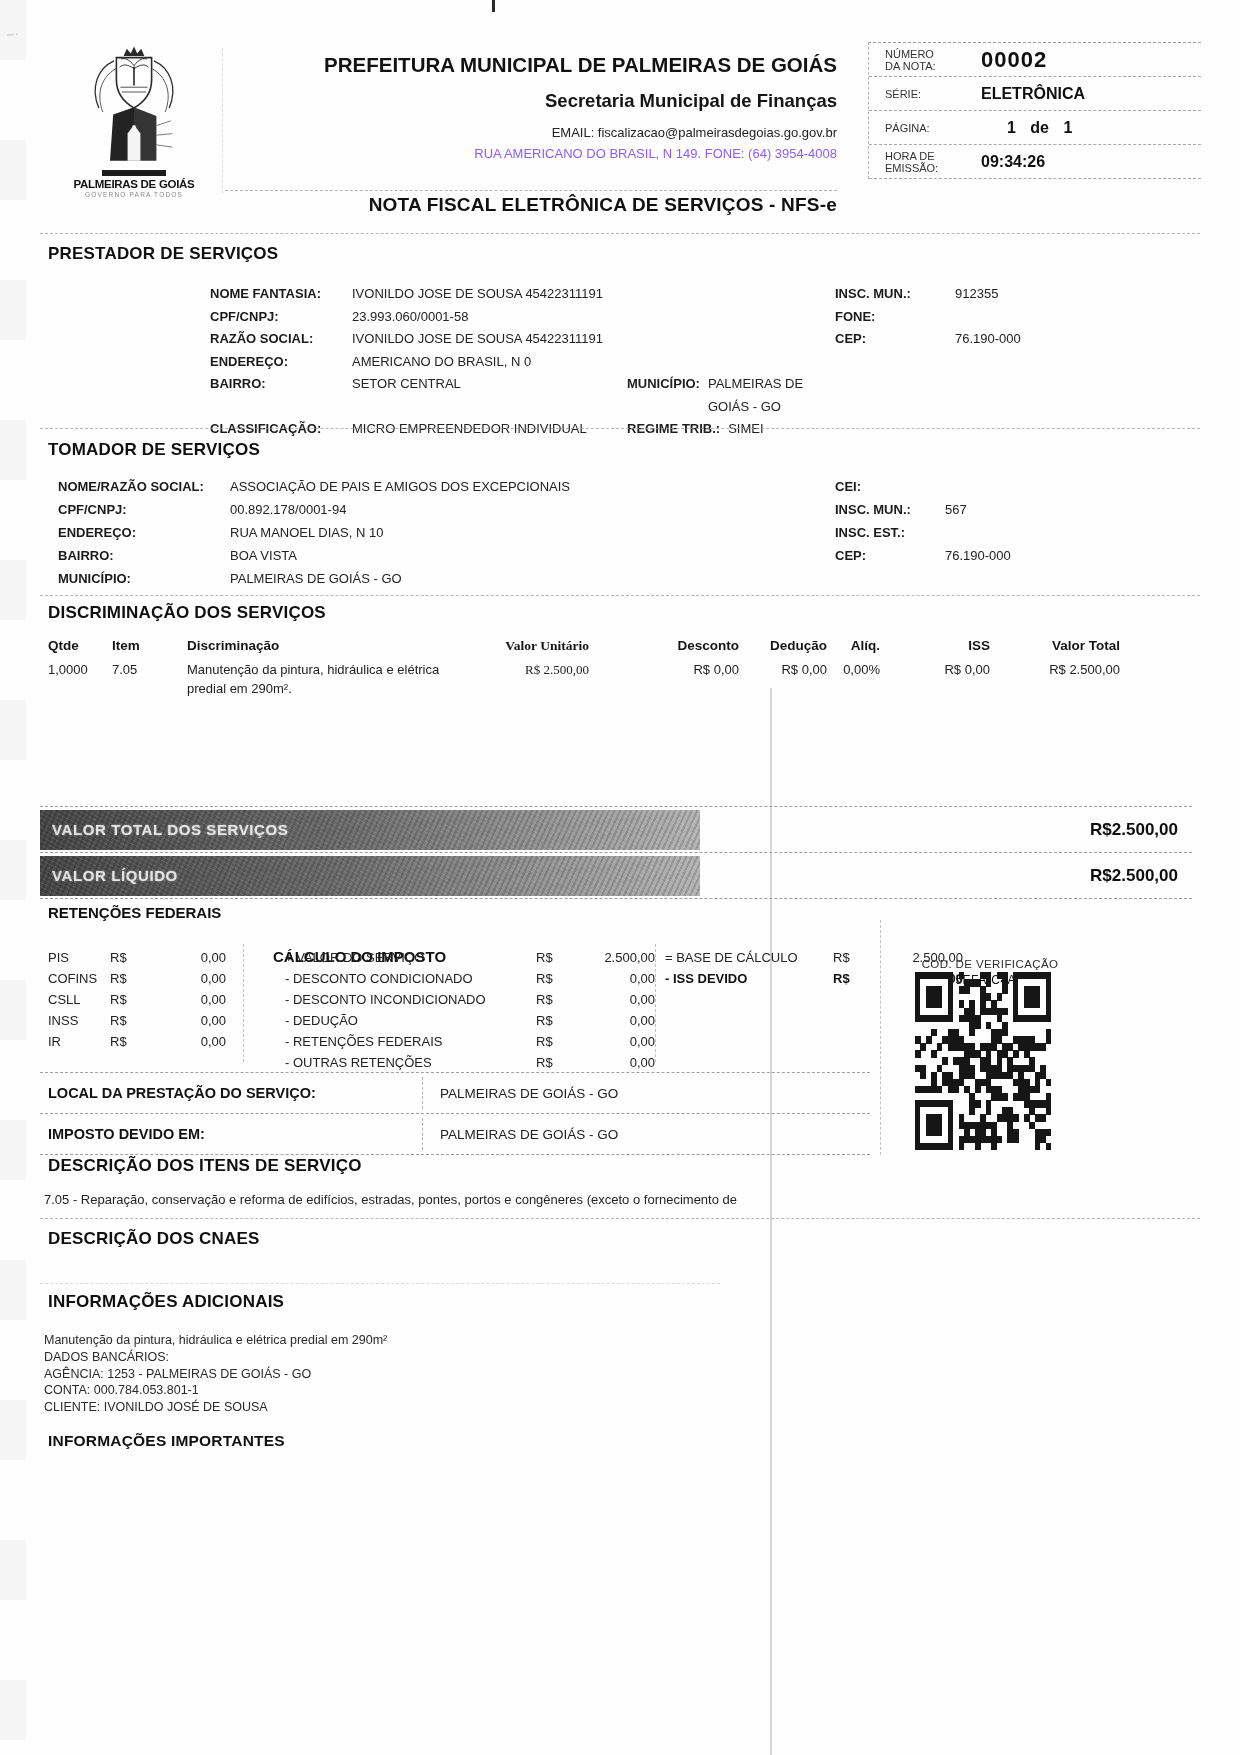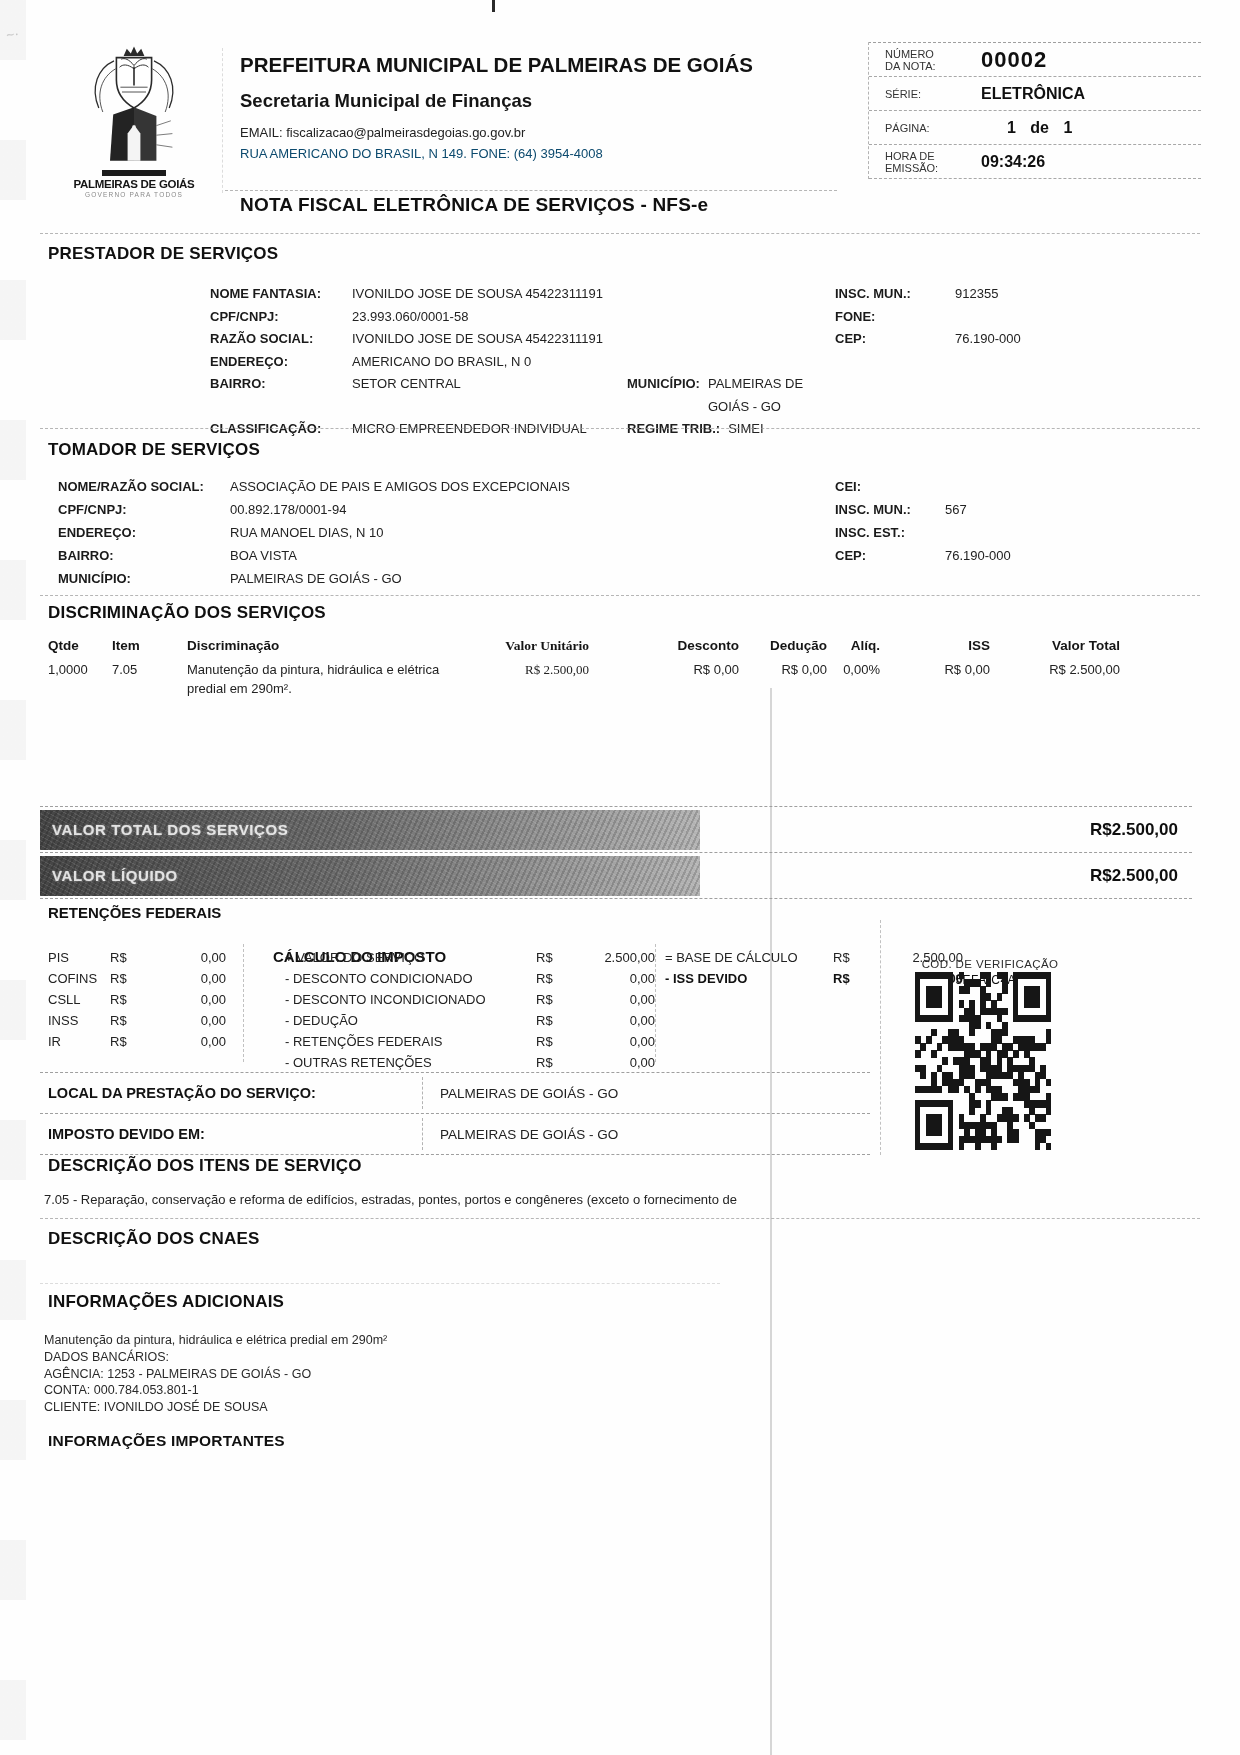--- a/index.html
+++ b/index.html
@@ -11,25 +11,25 @@
   .scan-vline{position:absolute;left:770px;top:688px;height:1067px;width:2px;background:#d6d6d6;}
   .scan-tick{position:absolute;left:492px;top:0;width:3px;height:12px;background:#2a2a2a;}
   .corner-mark{position:absolute;left:6px;top:26px;color:#c3c3c3;font-size:14px;transform:rotate(-12deg);}
   .edge-smudge{position:absolute;left:0;top:0;width:26px;height:100%;
         background:repeating-linear-gradient(180deg,rgba(0,0,0,.035) 0 60px,rgba(0,0,0,0) 60px 140px);}
   
   .logo{position:absolute;left:72px;top:44px;width:124px;text-align:center;}
   .logo-city{font-size:11.5px;font-weight:bold;letter-spacing:-.3px;color:#141414;margin-top:1px;white-space:nowrap;}
   .logo-tag{font-size:6.5px;color:#8a8a8a;letter-spacing:1.2px;margin-top:1px;}
   .logo-ribbon{width:64px;height:6px;background:#1c1c1c;margin:2px auto 2px;}
-  .hcenter{position:absolute;left:240px;width:612px;text-align:left;}
+  .hcenter{position:absolute;left:225px;width:612px;text-align:right;}
   .h-title{top:53px;font-size:20.5px;font-weight:bold;color:#121212;}
   .h-sub{top:90px;font-size:18.5px;font-weight:bold;color:#151515;}
   .h-email{top:125px;font-size:13px;color:#222;}
-  .h-addr{top:146px;font-size:13px;color:#0c4a6e;}
+  .h-addr{top:146px;font-size:13px;color:#8b5cf6;}
   .h-doc{top:194px;font-size:19px;font-weight:bold;color:#101010;letter-spacing:.2px;}
   .meta{position:absolute;left:868px;top:42px;width:332px;border-left:1px dashed #b3b3b3;border-top:1px dashed #9f9f9f;}
   .meta-row{display:flex;align-items:center;border-bottom:1px dashed #a8a8a8;padding:3px 0 3px 16px;min-height:27px;}
   .meta-lbl{width:96px;font-size:11px;color:#333;white-space:pre-line;line-height:12px;}
   .meta-val{font-weight:bold;font-size:16px;color:#101010;}
   .meta-row.big .meta-val{font-size:22px;letter-spacing:1px;}
   .meta-row.pgn .meta-val{word-spacing:10px;padding-left:26px;}
   
   .sec-title{position:absolute;font-size:17px;font-weight:bold;color:#101010;letter-spacing:.2px;white-space:nowrap;}
   .kv-rows{position:absolute;}

